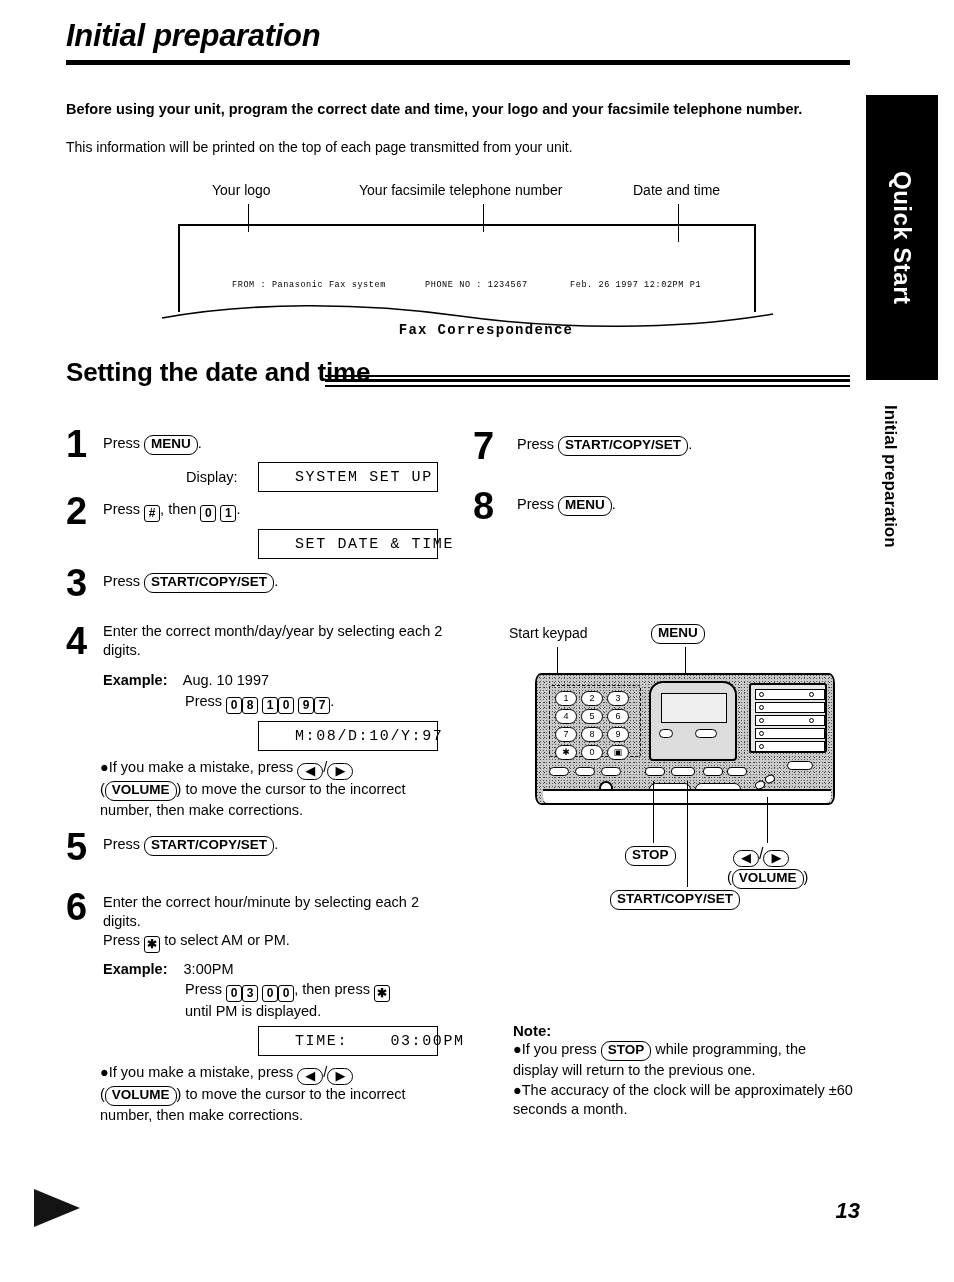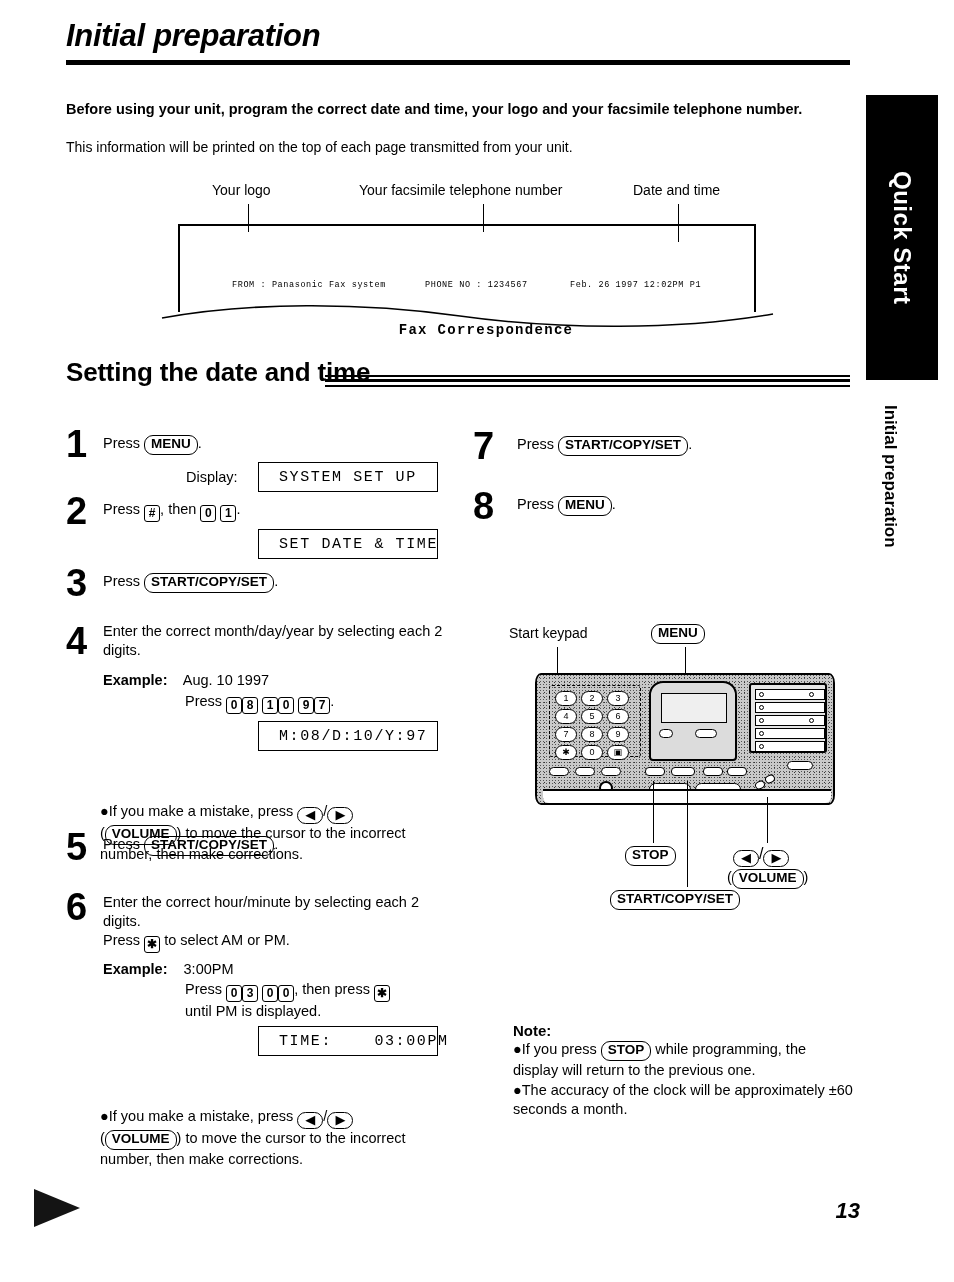--- a/index.html
+++ b/index.html
@@ -126,28 +126,28 @@
   }
 
   
   .lcd {
     position: absolute;
     border: 1.6px solid #000;
     background: #fff;
     font-family: "Liberation Mono", monospace;
     font-size: 15px; letter-spacing: 1.6px;
     display: flex; align-items: center;
-    padding-left: 20px;
+    padding-left: 36px;
     white-space: pre;
   }
   .display-label {
     position: absolute; font-size: 14.5px;
   }
   .bullet-para {
-    position: absolute; font-size: 14.5px; line-height: 1.34; margin-top: 44px;
+    position: absolute; font-size: 14.5px; line-height: 1.34;
   }
 
   
   #machine-fig { position: absolute; left: 505px; top: 625px; width: 360px; height: 300px; }
   #panel-body {
     position: absolute; left: 30px; top: 48px; width: 300px; height: 132px;
     background: #ffffff;
     border: 2px solid #000;
     border-radius: 6px / 10px;
     overflow: hidden;

